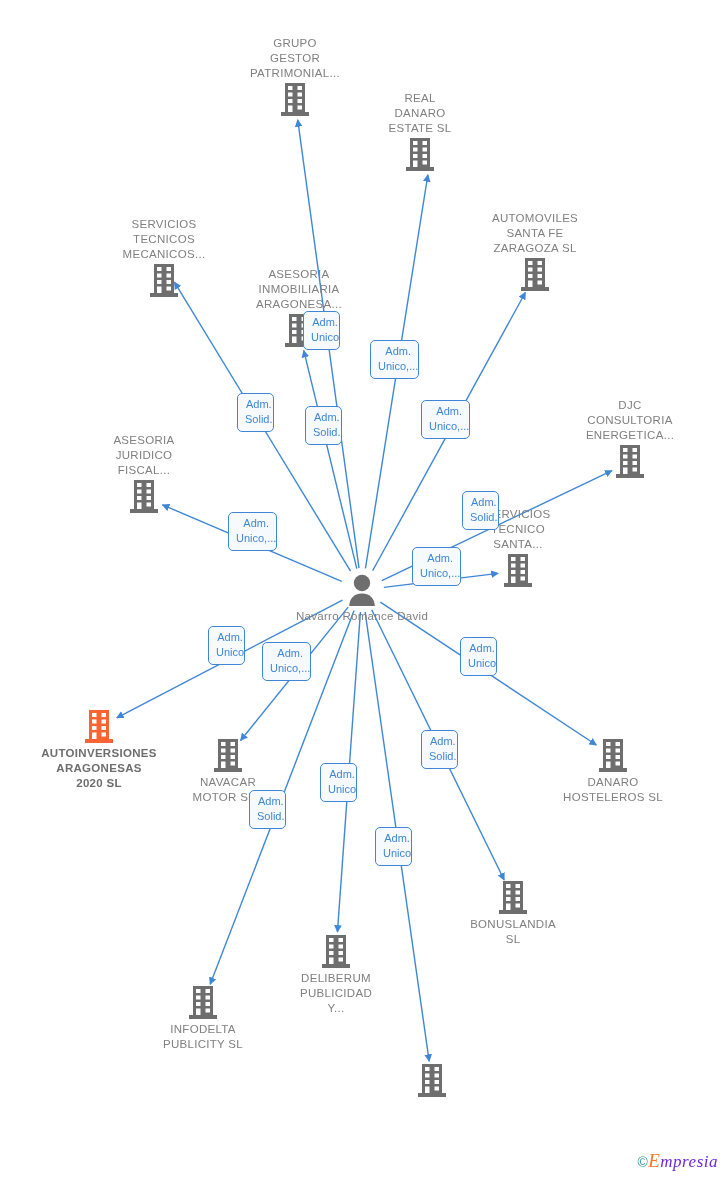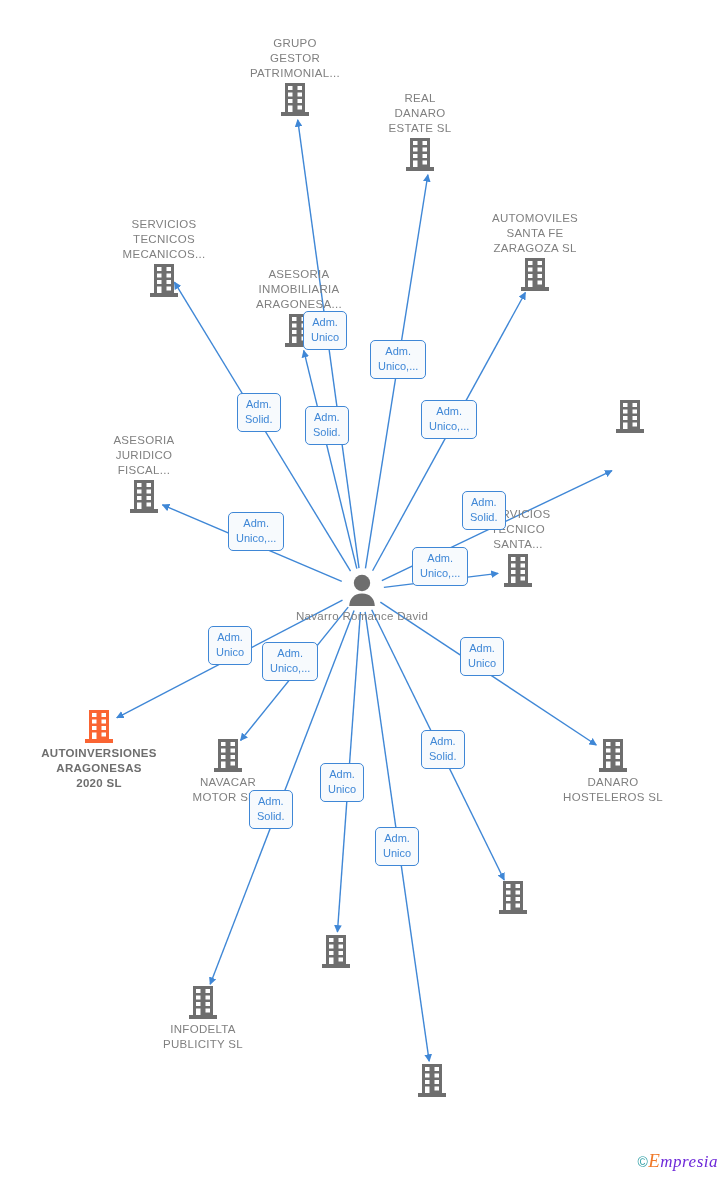--- a/index.html
+++ b/index.html
@@ -52,21 +52,21 @@
   .node.above .glyph { margin-top: 2px; }
   .edge-label {
     position: absolute;
     box-sizing: border-box;
     background: #f7fafd;
     border: 1.4px solid #3f87d6;
     border-radius: 5px;
     color: #3f87d6;
     font-size: 11px;
     line-height: 15px;
-    padding: 3px 7px 4px 7px;
+    padding: 3px 0 4px 7px;
     text-align: center;
     white-space: pre-line;
     margin-left: -26px;
   }
   .watermark {
     position: absolute;
     right: 10px;
     bottom: 8px;
     font-size: 16px;
     letter-spacing: 0.5px;
@@ -203,20 +203,23 @@
             <rect x="8" y="9.5" width="4.5" height="4" fill="#fff"></rect>
             <rect x="17.5" y="9.5" width="4.5" height="4" fill="#fff"></rect>
             <rect x="8" y="16" width="4.5" height="4" fill="#fff"></rect>
             <rect x="17.5" y="16" width="4.5" height="4" fill="#fff"></rect>
             <rect x="8" y="22.5" width="4.5" height="6.5" fill="#fff"></rect>
             <rect x="17.5" y="22.5" width="4.5" height="4" fill="#fff"></rect>
             <rect x="1" y="29" width="28" height="4" fill="#6e6e6e"></rect>
           </svg></span>
       </div>
       <div class="node above" style="left: 630px; top: 398px;">
+        <span class="label">DJC
+CONSULTORIA
+ENERGETICA...</span>
         <span class="glyph"><svg width="30" height="34" viewBox="0 0 30 34">
             <rect x="5" y="0" width="20" height="29" fill="#6e6e6e"></rect>
             <rect x="8" y="3" width="4.5" height="4" fill="#fff"></rect>
             <rect x="17.5" y="3" width="4.5" height="4" fill="#fff"></rect>
             <rect x="8" y="9.5" width="4.5" height="4" fill="#fff"></rect>
             <rect x="17.5" y="9.5" width="4.5" height="4" fill="#fff"></rect>
             <rect x="8" y="16" width="4.5" height="4" fill="#fff"></rect>
             <rect x="17.5" y="16" width="4.5" height="4" fill="#fff"></rect>
             <rect x="8" y="22.5" width="4.5" height="6.5" fill="#fff"></rect>
             <rect x="17.5" y="22.5" width="4.5" height="4" fill="#fff"></rect>
@@ -312,34 +315,39 @@
             <rect x="8" y="3" width="4.5" height="4" fill="#fff"></rect>
             <rect x="17.5" y="3" width="4.5" height="4" fill="#fff"></rect>
             <rect x="8" y="9.5" width="4.5" height="4" fill="#fff"></rect>
             <rect x="17.5" y="9.5" width="4.5" height="4" fill="#fff"></rect>
             <rect x="8" y="16" width="4.5" height="4" fill="#fff"></rect>
             <rect x="17.5" y="16" width="4.5" height="4" fill="#fff"></rect>
             <rect x="8" y="22.5" width="4.5" height="6.5" fill="#fff"></rect>
             <rect x="17.5" y="22.5" width="4.5" height="4" fill="#fff"></rect>
             <rect x="1" y="29" width="28" height="4" fill="#6e6e6e"></rect>
           </svg></span>
+        <span class="label">BONUSLANDIA
+SL</span>
       </div>
       <div class="node" style="left: 336px; top: 935px;">
         <span class="glyph"><svg width="30" height="34" viewBox="0 0 30 34">
             <rect x="5" y="0" width="20" height="29" fill="#6e6e6e"></rect>
             <rect x="8" y="3" width="4.5" height="4" fill="#fff"></rect>
             <rect x="17.5" y="3" width="4.5" height="4" fill="#fff"></rect>
             <rect x="8" y="9.5" width="4.5" height="4" fill="#fff"></rect>
             <rect x="17.5" y="9.5" width="4.5" height="4" fill="#fff"></rect>
             <rect x="8" y="16" width="4.5" height="4" fill="#fff"></rect>
             <rect x="17.5" y="16" width="4.5" height="4" fill="#fff"></rect>
             <rect x="8" y="22.5" width="4.5" height="6.5" fill="#fff"></rect>
             <rect x="17.5" y="22.5" width="4.5" height="4" fill="#fff"></rect>
             <rect x="1" y="29" width="28" height="4" fill="#6e6e6e"></rect>
           </svg></span>
+        <span class="label">DELIBERUM
+PUBLICIDAD
+Y...</span>
       </div>
       <div class="node" style="left: 203px; top: 986px;">
         <span class="glyph"><svg width="30" height="34" viewBox="0 0 30 34">
             <rect x="5" y="0" width="20" height="29" fill="#6e6e6e"></rect>
             <rect x="8" y="3" width="4.5" height="4" fill="#fff"></rect>
             <rect x="17.5" y="3" width="4.5" height="4" fill="#fff"></rect>
             <rect x="8" y="9.5" width="4.5" height="4" fill="#fff"></rect>
             <rect x="17.5" y="9.5" width="4.5" height="4" fill="#fff"></rect>
             <rect x="8" y="16" width="4.5" height="4" fill="#fff"></rect>
             <rect x="17.5" y="16" width="4.5" height="4" fill="#fff"></rect>

